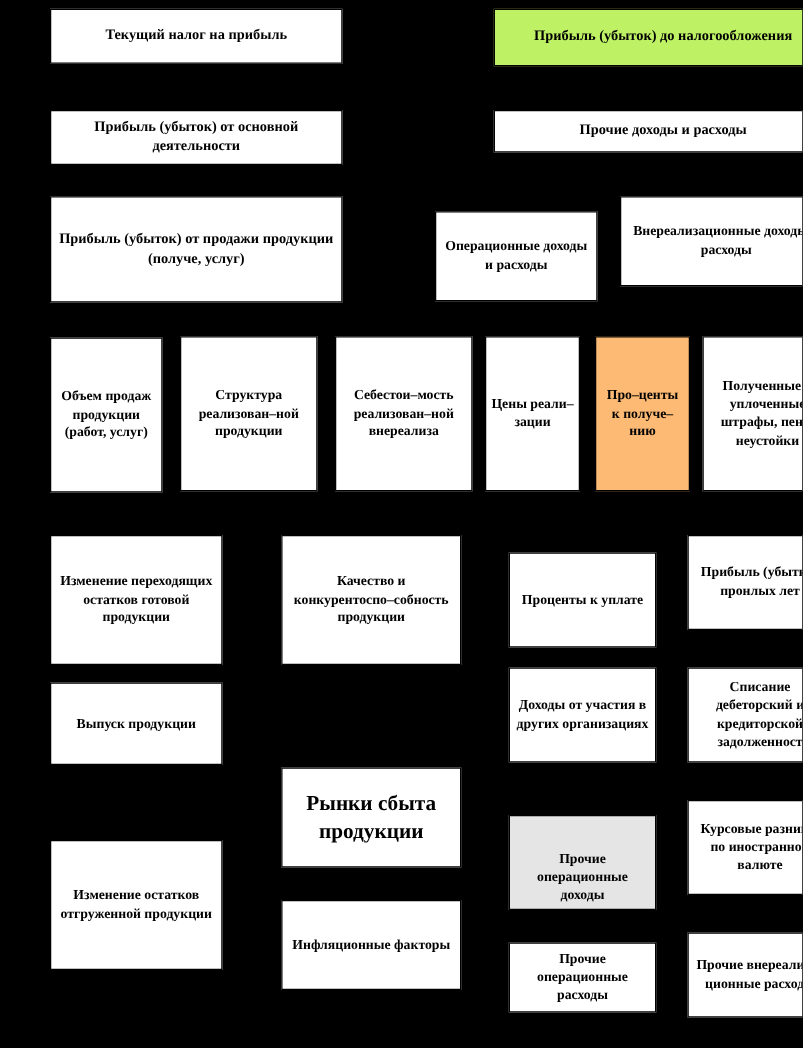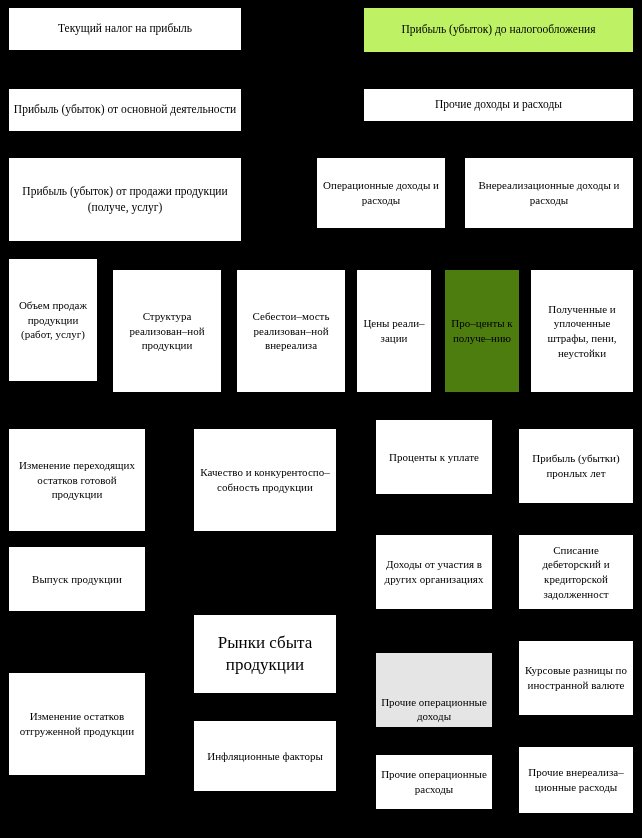--- a/index.html
+++ b/index.html
@@ -13,29 +13,30 @@
     height: 838px;
     background: #000000;
     overflow: hidden;
     font-family: "Liberation Serif", serif;
   }
   .node {
     position: absolute;
     background: #ffffff;
     border: 1px solid #000000;
     color: #000000;
-    font-weight: normal;
+    font-weight: bold;
     text-align: center;
     display: flex;
     align-items: center;
     justify-content: center;
     box-sizing: border-box;
     line-height: 1.32;
     padding: 3px 4px;
     overflow: hidden;
+    margin-left: 32px;
   }
   .node span {
     display: block;
     width: 100%;
   }
 </style>
 </head>
 <body>
 
 <div id="page">
@@ -47,51 +48,51 @@
     </div>
     <div class="node" style="left: 363px; top: 88px; width: 271px; height: 34px; font-size: 11.5px; background: rgb(255, 255, 255); color: rgb(0, 0, 0);">
       <span>Прочие доходы и расходы</span>
     </div>
     <div class="node" style="left: 8px; top: 88px; width: 234px; height: 44px; font-size: 11.5px; background: rgb(255, 255, 255); color: rgb(0, 0, 0);">
       <span>Прибыль (убыток)  от основной деятельности</span>
     </div>
     <div class="node" style="left: 8px; top: 157px; width: 234px; height: 85px; font-size: 11.5px; background: rgb(255, 255, 255); color: rgb(0, 0, 0);">
       <span>Прибыль (убыток)  от продажи продукции (получе, услуг)</span>
     </div>
-    <div class="node" style="left: 316px; top: 157px; width: 130px; height: 72px; font-size: 11px; background: rgb(255, 255, 255); color: rgb(0, 0, 0);">
+    <div class="node" style="left: 316px; top: 169px; width: 130px; height: 72px; font-size: 11px; background: rgb(255, 255, 255); color: rgb(0, 0, 0);">
       <span>Операционные доходы и расходы</span>
     </div>
     <div class="node" style="left: 464px; top: 157px; width: 170px; height: 72px; font-size: 11px; background: rgb(255, 255, 255); color: rgb(0, 0, 0);">
       <span>Внереализационные доходы и расходы</span>
     </div>
-    <div class="node" style="left: 8px; top: 258px; width: 90px; height: 124px; font-size: 11px; background: rgb(255, 255, 255); color: rgb(0, 0, 0);">
+    <div class="node" style="left: 8px; top: 270px; width: 90px; height: 124px; font-size: 11px; background: rgb(255, 255, 255); color: rgb(0, 0, 0);">
       <span>Объем продаж продукции (работ, услуг)</span>
     </div>
     <div class="node" style="left: 112px; top: 269px; width: 110px; height: 124px; font-size: 11px; background: rgb(255, 255, 255); color: rgb(0, 0, 0);">
       <span>Структура реализован–ной продукции</span>
     </div>
     <div class="node" style="left: 236px; top: 269px; width: 110px; height: 124px; font-size: 11px; background: rgb(255, 255, 255); color: rgb(0, 0, 0);">
       <span>Себестои–мость реализован–ной внереализа</span>
     </div>
     <div class="node" style="left: 356px; top: 269px; width: 76px; height: 124px; font-size: 11px; background: rgb(255, 255, 255); color: rgb(0, 0, 0);">
       <span>Цены реали–зации</span>
     </div>
-    <div class="node" style="left: 444px; top: 269px; width: 76px; height: 124px; font-size: 11px; background: #4d7c0f; color: rgb(0, 0, 0);">
+    <div class="node" style="left: 444px; top: 269px; width: 76px; height: 124px; font-size: 11px; background: #fdba74; color: rgb(0, 0, 0);">
       <span>Про–центы к получе–нию</span>
     </div>
     <div class="node" style="left: 530px; top: 269px; width: 104px; height: 124px; font-size: 11px; background: rgb(255, 255, 255); color: rgb(0, 0, 0);">
       <span>Полученные и уплоченные штрафы, пени, неустойки</span>
     </div>
     <div class="node" style="left: 8px; top: 428px; width: 138px; height: 104px; font-size: 11px; background: rgb(255, 255, 255); color: rgb(0, 0, 0);">
       <span>Изменение переходящих остатков готовой продукции</span>
     </div>
     <div class="node" style="left: 193px; top: 428px; width: 144px; height: 104px; font-size: 11px; background: rgb(255, 255, 255); color: rgb(0, 0, 0);">
       <span>Качество и конкурентоспо–собность продукции</span>
     </div>
-    <div class="node" style="left: 375px; top: 419px; width: 118px; height: 76px; font-size: 11px; background: rgb(255, 255, 255); color: rgb(0, 0, 0);">
+    <div class="node" style="left: 375px; top: 442px; width: 118px; height: 76px; font-size: 11px; background: rgb(255, 255, 255); color: rgb(0, 0, 0);">
       <span>Проценты к уплате</span>
     </div>
     <div class="node" style="left: 518px; top: 428px; width: 116px; height: 76px; font-size: 11px; background: rgb(255, 255, 255); color: rgb(0, 0, 0);">
       <span>Прибыль (убытки) пронлых лет</span>
     </div>
     <div class="node" style="left: 8px; top: 546px; width: 138px; height: 66px; font-size: 11px; background: rgb(255, 255, 255); color: rgb(0, 0, 0);">
       <span>Выпуск продукции</span>
     </div>
     <div class="node" style="left: 375px; top: 534px; width: 118px; height: 76px; font-size: 11px; background: rgb(255, 255, 255); color: rgb(0, 0, 0);">
       <span>Доходы от участия в других организациях</span>

